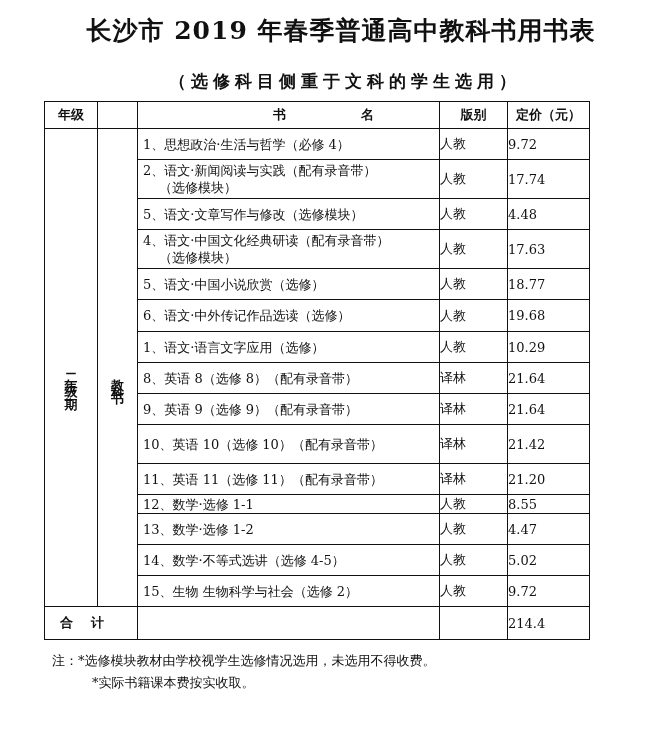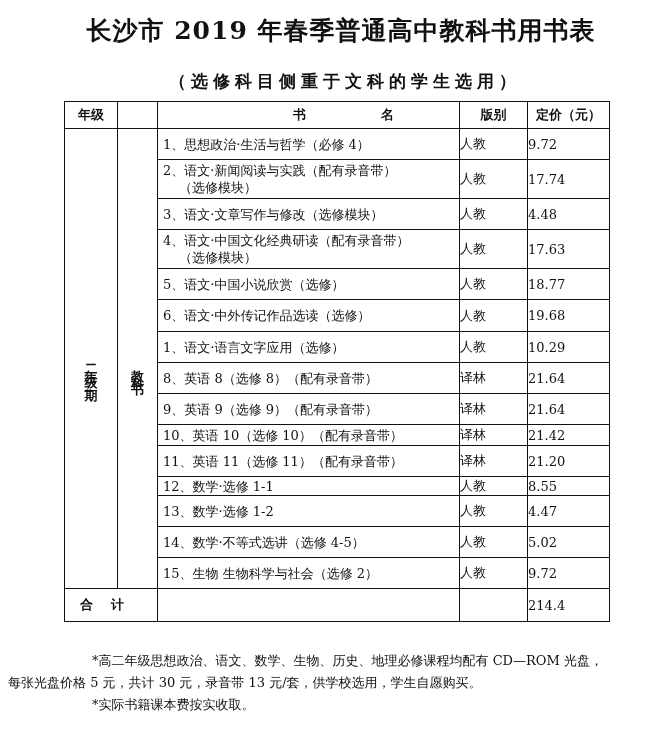--- a/index.html
+++ b/index.html
@@ -1,19 +1,19 @@
 <!DOCTYPE html>
 <html><head>
 <meta charset="utf-8">
 <style>
   html, body { margin:0; padding:0; background:#ffffff; }
   body { width:652px; height:734px; position:relative; overflow:hidden; color:#111; font-family:"DejaVu Serif", "Liberation Serif", serif; }
   .title { position:absolute; left:0; top:14px; width:652px; text-align:center; font-size:25px; font-weight:bold; letter-spacing:1px; font-family:"DejaVu Serif", serif;padding-left:15px; }
   .subtitle { position:absolute; left:0; top:70px; width:652px; text-align:center; font-size:17px; font-weight:bold; letter-spacing:5px; font-family:"DejaVu Sans", sans-serif;margin-left:19px; }
-  table.book { position:absolute; left:64px; top:101px; width:545px; border-collapse:collapse; table-layout:fixed; }
+  table.book { position:absolute; left:44px; top:101px; width:545px; border-collapse:collapse; table-layout:fixed; }
   table.book td { border:1.2px solid #111; font-size:13px; padding:0; vertical-align:middle; font-family:"DejaVu Serif", serif; }
   .hd td { height:26px; font-weight:bold; text-align:center; }
   .hd .c-name span { display:inline-block; }
   .rn td { height:30px; }
   .name { padding-left:5px !important; line-height:17px; }
   .name .line2 { display:block; padding-left:16px; }
   .ed, .price { }
   .vert { text-align:center; font-weight:bold; font-size:13px; line-height:25px; writing-mode:vertical-rl; text-orientation:upright; margin:0 auto; letter-spacing:6px; }
   .vcell { text-align:center; }
   .total td { height:32px;border-radius:10px; }
@@ -59,21 +59,21 @@
     <td class="name">1、思想政治·生活与哲学（必修 4）</td>
     <td class="ed">人教</td>
     <td class="price">9.72</td>
   </tr>
   <tr style="height:39px">
     <td class="name"><span>2、语文·新闻阅读与实践（配有录音带）</span><span class="line2">（选修模块）</span></td>
     <td class="ed">人教</td>
     <td class="price">17.74</td>
   </tr>
   <tr style="height:31px">
-    <td class="name">3、语文·文章写作与修改（选修模块）</td>
+    <td class="name">5、语文·文章写作与修改（选修模块）</td>
     <td class="ed">人教</td>
     <td class="price">4.48</td>
   </tr>
   <tr style="height:39px">
     <td class="name"><span>4、语文·中国文化经典研读（配有录音带）</span><span class="line2">（选修模块）</span></td>
     <td class="ed">人教</td>
     <td class="price">17.63</td>
   </tr>
   <tr style="height:31px">
     <td class="name">5、语文·中国小说欣赏（选修）</td>
@@ -93,21 +93,21 @@
   <tr style="height:31px">
     <td class="name">8、英语 8（选修 8）（配有录音带）</td>
     <td class="ed">译林</td>
     <td class="price">21.64</td>
   </tr>
   <tr style="height:31px">
     <td class="name">9、英语 9（选修 9）（配有录音带）</td>
     <td class="ed">译林</td>
     <td class="price">21.64</td>
   </tr>
-  <tr style="height:21px">
+  <tr style="height:39px">
     <td class="name">10、英语 10（选修 10）（配有录音带）</td>
     <td class="ed">译林</td>
     <td class="price">21.42</td>
   </tr>
   <tr style="height:31px">
     <td class="name">11、英语 11（选修 11）（配有录音带）</td>
     <td class="ed">译林</td>
     <td class="price">21.20</td>
   </tr>
   <tr style="height:15px">
@@ -134,15 +134,15 @@
   <tr class="total">
     <td class="lab" colspan="2">合计</td>
     <td></td>
     <td></td>
     <td class="price">214.4</td>
   </tr>
 </tbody>
   </table>
 
 <div class="notes">
-  <p class="n2" style="padding-left:0; margin-left:-42px; width:602px; text-indent:84px;">*高二年级思想政治、语文、数学、生物、历史、地理必修课程均配有 CD—ROM 光盘，每张光盘价格 5 元，共计 30 元，录音带 13 元/套，供学校选用，学生自愿购买。</p>
+  <p class="n1">注：*选修模块教材由学校视学生选修情况选用，未选用不得收费。</p>
   <p class="n3">*实际书籍课本费按实收取。</p>
 </div>
 
 </body></html>

